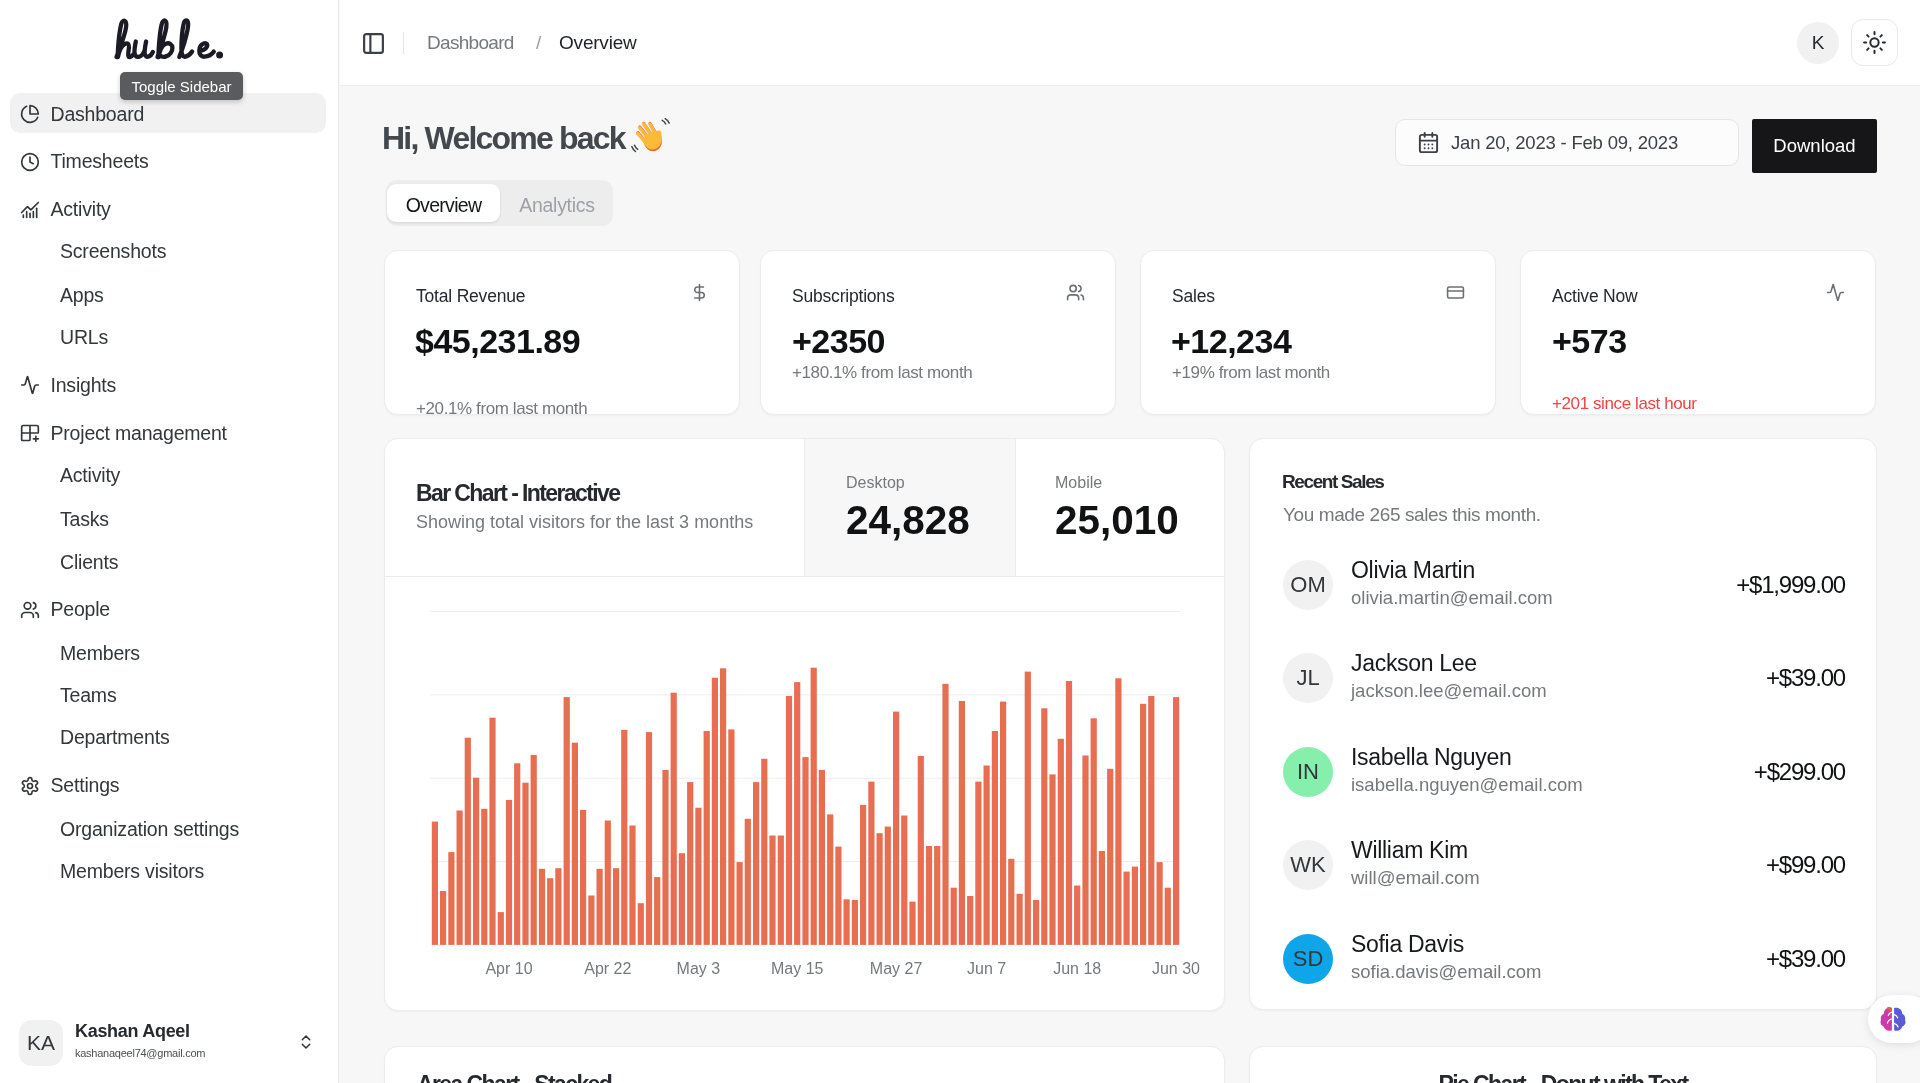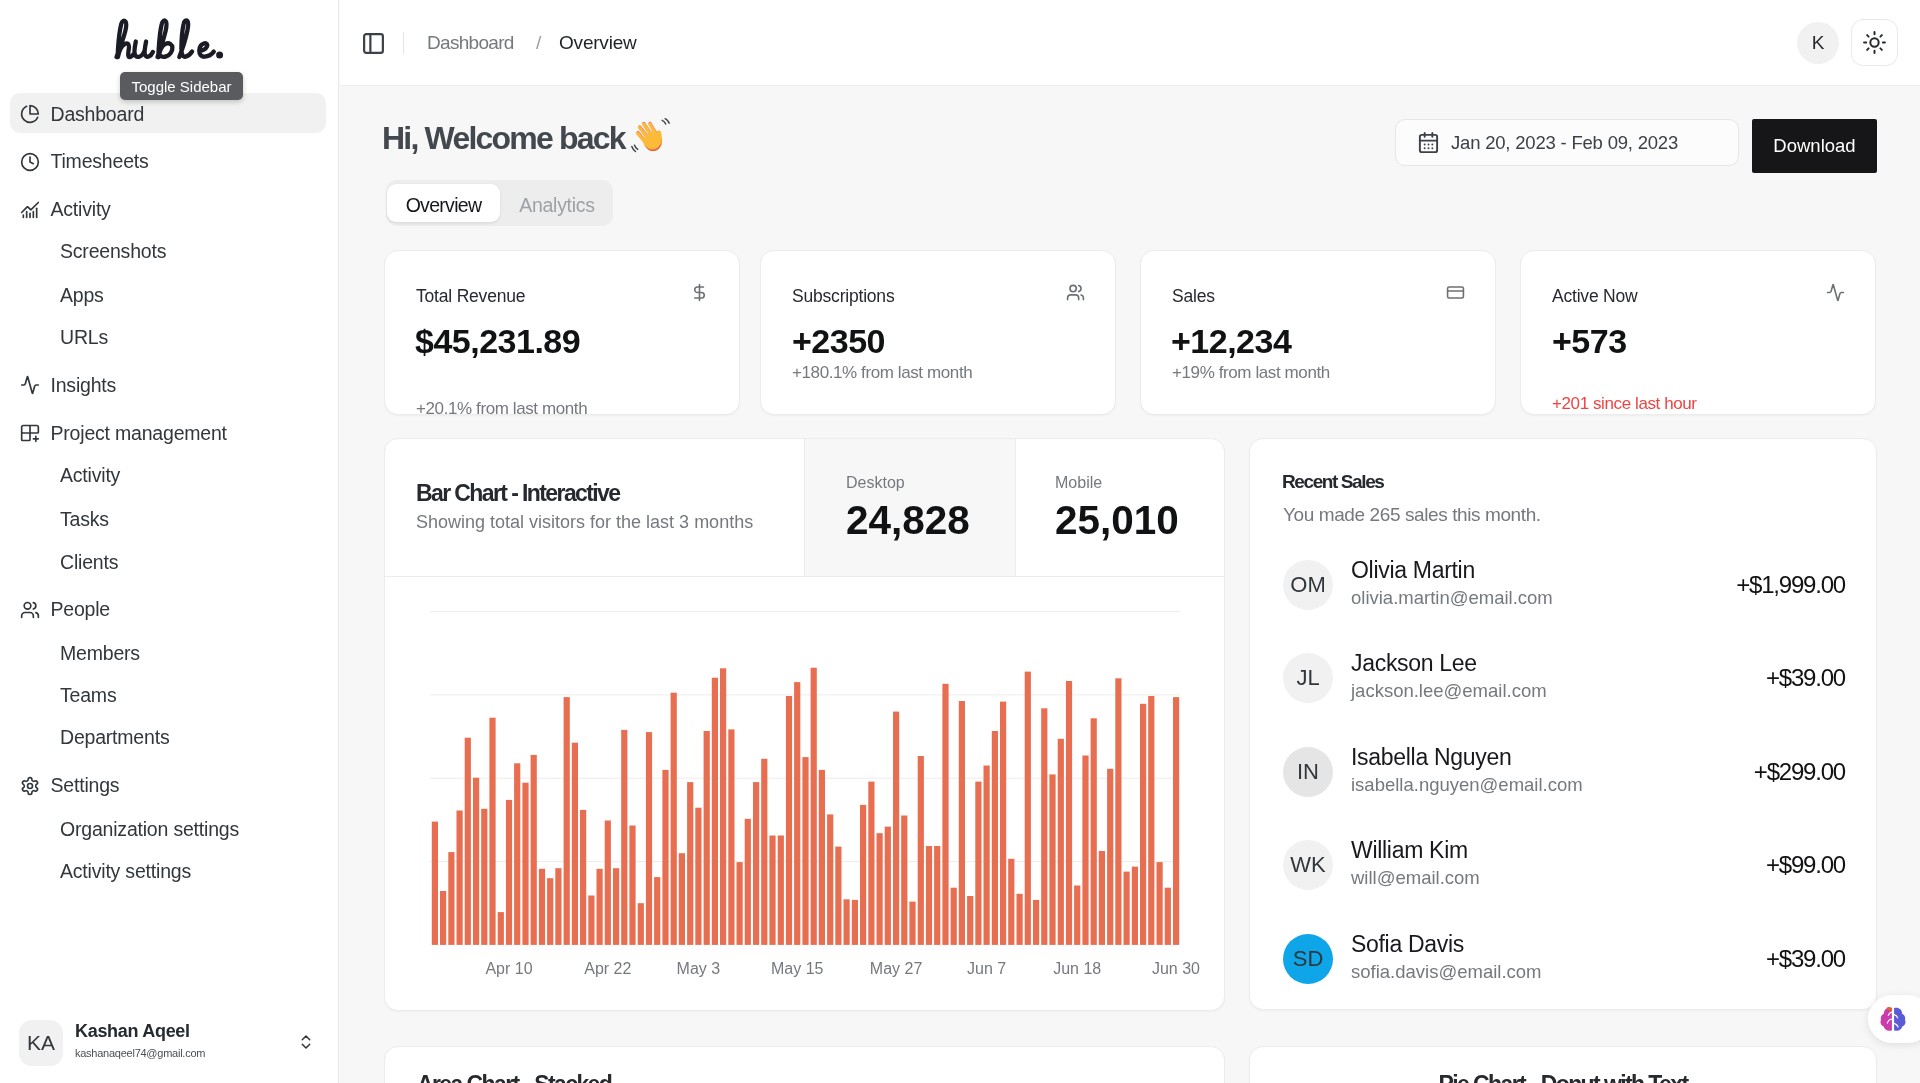--- a/index.html
+++ b/index.html
@@ -65,21 +65,21 @@
 <div class="abs" style="left:50.5px;top:598px;font-size:19.5px;color:#32373c;letter-spacing:-.2px;">People</div>
 <div class="abs" style="left:60px;top:642px;font-size:19.5px;color:#32373c;letter-spacing:-.2px;">Members</div>
 <div class="abs" style="left:60px;top:684px;font-size:19.5px;color:#32373c;letter-spacing:-.2px;">Teams</div>
 <div class="abs" style="left:60px;top:726px;font-size:19.5px;color:#32373c;letter-spacing:-.2px;">Departments</div>
 <svg class="abs ico" style="left:20px;top:776px;stroke-width:2" width="20" height="20" viewBox="0 0 24 24">
     <path d="M12.22 2h-.44a2 2 0 0 0-2 2v.18a2 2 0 0 1-1 1.73l-.43.25a2 2 0 0 1-2 0l-.15-.08a2 2 0 0 0-2.73.73l-.22.38a2 2 0 0 0 .73 2.73l.15.1a2 2 0 0 1 1 1.72v.51a2 2 0 0 1-1 1.74l-.15.09a2 2 0 0 0-.73 2.73l.22.38a2 2 0 0 0 2.73.73l.15-.08a2 2 0 0 1 2 0l.43.25a2 2 0 0 1 1 1.73V20a2 2 0 0 0 2 2h.44a2 2 0 0 0 2-2v-.18a2 2 0 0 1 1-1.73l.43-.25a2 2 0 0 1 2 0l.15.08a2 2 0 0 0 2.73-.73l.22-.39a2 2 0 0 0-.73-2.73l-.15-.08a2 2 0 0 1-1-1.74v-.5a2 2 0 0 1 1-1.74l.15-.09a2 2 0 0 0 .73-2.73l-.22-.38a2 2 0 0 0-2.73-.73l-.15.08a2 2 0 0 1-2 0l-.43-.25a2 2 0 0 1-1-1.73V4a2 2 0 0 0-2-2z"></path>
     <circle cx="12" cy="12" r="3"></circle>
   </svg>
 <div class="abs" style="left:50.5px;top:774px;font-size:19.5px;color:#32373c;letter-spacing:-.2px;">Settings</div>
 <div class="abs" style="left:60px;top:818px;font-size:19.5px;color:#32373c;letter-spacing:-.2px;">Organization settings</div>
-<div class="abs" style="left:60px;top:860px;font-size:19.5px;color:#32373c;letter-spacing:-.2px;">Activity settings</div>
+<div class="abs" style="left:60px;top:860px;font-size:19.5px;color:#32373c;letter-spacing:-.2px;">Members visitors</div>
 
 <div class="abs" style="left:19px;top:1020px;width:44px;height:46px;background:#f1f1f2;border-radius:13px;display:flex;align-items:center;justify-content:center;font-size:21px;color:#32373c;">KA</div>
 <div class="abs" style="left:75px;top:1021px;font-size:18px;font-weight:700;color:#26292e;letter-spacing:-.3px;">Kashan Aqeel</div>
 <div class="abs" style="left:75px;top:1047px;font-size:11px;letter-spacing:-.25px;color:#4b5055;">kashanaqeel74@gmail.com</div>
 <svg class="abs ico" style="left:297px;top:1033px" width="18" height="18" viewBox="0 0 24 24">
     <path d="m7 15 5 5 5-5"></path>
     <path d="m7 9 5-5 5 5"></path>
   </svg>
 
 <div class="abs" style="left:340px;top:0;width:1580px;height:86px;background:#fff;border-bottom:1px solid #ededee;"></div>
@@ -299,21 +299,21 @@
 <div class="abs" style="left:1282px;top:471px;font-size:19px;font-weight:700;color:#26292e;letter-spacing:-1.4px;">Recent Sales</div>
 <div class="abs" style="left:1283px;top:504px;font-size:19px;color:#75797e;letter-spacing:-.4px;">You made 265 sales this month.</div>
 <div class="abs" style="left:1283px;top:560px;width:50px;height:50px;border-radius:50%;background:#f1f1f2;display:flex;align-items:center;justify-content:center;font-size:22px;color:#32373c;">OM</div>
 <div class="abs" style="left:1351px;top:557px;font-size:23px;font-weight:400;color:#17191d;letter-spacing:-.3px;">Olivia Martin</div>
 <div class="abs" style="left:1351px;top:587px;font-size:18.5px;color:#75797e;">olivia.martin@email.com</div>
 <div class="abs" style="left:1545px;top:571px;width:300px;text-align:right;font-size:24px;font-weight:400;color:#101214;letter-spacing:-1.2px;">+$1,999.00</div>
 <div class="abs" style="left:1283px;top:653px;width:50px;height:50px;border-radius:50%;background:#f1f1f2;display:flex;align-items:center;justify-content:center;font-size:22px;color:#32373c;">JL</div>
 <div class="abs" style="left:1351px;top:650px;font-size:23px;font-weight:400;color:#17191d;letter-spacing:-.3px;">Jackson Lee</div>
 <div class="abs" style="left:1351px;top:680px;font-size:18.5px;color:#75797e;">jackson.lee@email.com</div>
 <div class="abs" style="left:1545px;top:664px;width:300px;text-align:right;font-size:24px;font-weight:400;color:#101214;letter-spacing:-1.2px;">+$39.00</div>
-<div class="abs" style="left:1283px;top:747px;width:50px;height:50px;border-radius:50%;background:#e5e5e5;display:flex;align-items:center;justify-content:center;font-size:22px;color:#32373c;">IN</div>
+<div class="abs" style="left:1283px;top:747px;width:50px;height:50px;border-radius:50%;background:#86efac;display:flex;align-items:center;justify-content:center;font-size:22px;color:#32373c;">IN</div>
 <div class="abs" style="left:1351px;top:744px;font-size:23px;font-weight:400;color:#17191d;letter-spacing:-.3px;">Isabella Nguyen</div>
 <div class="abs" style="left:1351px;top:774px;font-size:18.5px;color:#75797e;">isabella.nguyen@email.com</div>
 <div class="abs" style="left:1545px;top:758px;width:300px;text-align:right;font-size:24px;font-weight:400;color:#101214;letter-spacing:-1.2px;">+$299.00</div>
 <div class="abs" style="left:1283px;top:840px;width:50px;height:50px;border-radius:50%;background:#f1f1f2;display:flex;align-items:center;justify-content:center;font-size:22px;color:#32373c;">WK</div>
 <div class="abs" style="left:1351px;top:837px;font-size:23px;font-weight:400;color:#17191d;letter-spacing:-.3px;">William Kim</div>
 <div class="abs" style="left:1351px;top:867px;font-size:18.5px;color:#75797e;">will@email.com</div>
 <div class="abs" style="left:1545px;top:851px;width:300px;text-align:right;font-size:24px;font-weight:400;color:#101214;letter-spacing:-1.2px;">+$99.00</div>
 <div class="abs" style="left:1283px;top:934px;width:50px;height:50px;border-radius:50%;background:#0ea5e9;display:flex;align-items:center;justify-content:center;font-size:22px;color:#32373c;">SD</div>
 <div class="abs" style="left:1351px;top:931px;font-size:23px;font-weight:400;color:#17191d;letter-spacing:-.3px;">Sofia Davis</div>
 <div class="abs" style="left:1351px;top:961px;font-size:18.5px;color:#75797e;">sofia.davis@email.com</div>

